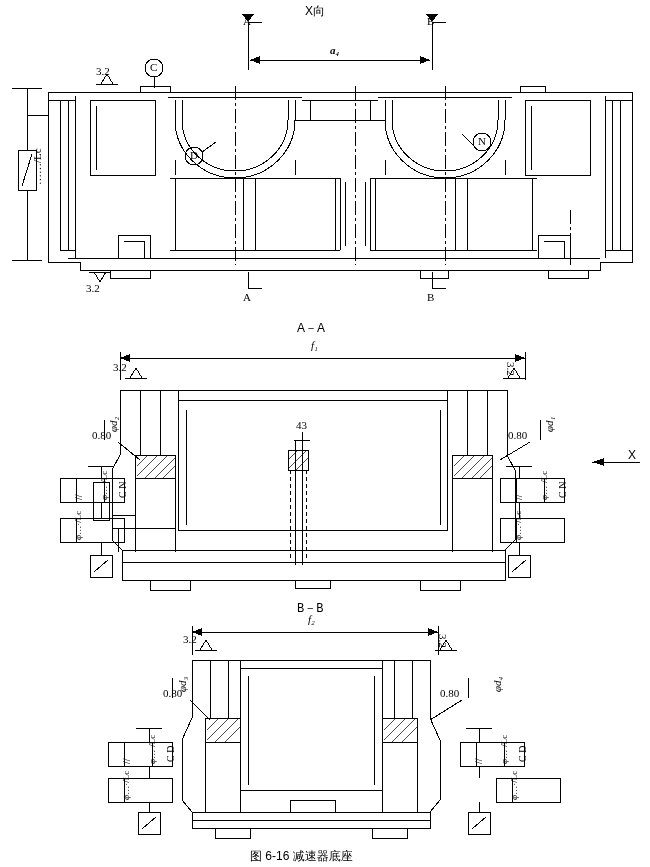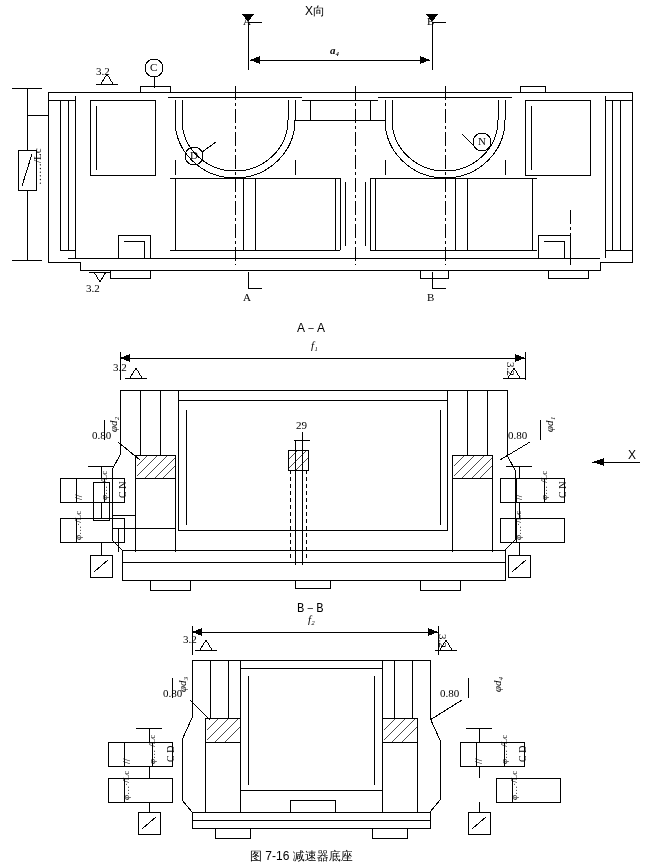--- a/index.html
+++ b/index.html
@@ -366,21 +366,21 @@
 <div class="lbl" style="left:32px;top:185px;transform:rotate(-90deg);transform-origin:left top;">……/Lc</div>
 
 <div class="cap" style="left:297px;top:320px;">A－A</div>
 <div class="lbl it" style="left:311px;top:340px;text-align:center;">f₁</div>
 <div class="lbl" style="left:113px;top:362px;">3.2</div>
 <div class="lbl" style="left:516px;top:362px;transform:rotate(90deg);transform-origin:left top;">3.2</div>
 <div class="lbl" style="left:92px;top:430px;">0.80</div>
 <div class="lbl" style="left:508px;top:430px;">0.80</div>
 <div class="lbl it" style="left:108px;top:432px;transform:rotate(-90deg);transform-origin:left top;">φd₂</div>
 <div class="lbl it" style="left:544px;top:432px;transform:rotate(-90deg);transform-origin:left top;">φd₁</div>
-<div class="lbl" style="left:296px;top:420px;">29</div>
+<div class="lbl" style="left:296px;top:420px;">43</div>
 <div class="lbl" style="left:74px;top:500px;transform:rotate(-90deg);transform-origin:left top;font-size:10px;">//</div>
 <div class="lbl" style="left:100px;top:500px;transform:rotate(-90deg);transform-origin:left top;font-size:9px;">φ…·/Lc</div>
 <div class="lbl" style="left:118px;top:498px;transform:rotate(-90deg);transform-origin:left top;font-size:10px;">C  N</div>
 <div class="lbl" style="left:74px;top:540px;transform:rotate(-90deg);transform-origin:left top;font-size:9px;">φ…·/Lc</div>
 <div class="lbl" style="left:514px;top:500px;transform:rotate(-90deg);transform-origin:left top;font-size:10px;">//</div>
 <div class="lbl" style="left:540px;top:500px;transform:rotate(-90deg);transform-origin:left top;font-size:9px;">φ…·/Lc</div>
 <div class="lbl" style="left:558px;top:498px;transform:rotate(-90deg);transform-origin:left top;font-size:10px;">C  N</div>
 <div class="lbl" style="left:514px;top:540px;transform:rotate(-90deg);transform-origin:left top;font-size:9px;">φ…·/Lc</div>
 <div class="cap" style="left:628px;top:448px;">X</div>
 
@@ -394,15 +394,15 @@
 <div class="lbl it" style="left:492px;top:692px;transform:rotate(-90deg);transform-origin:left top;">φd₄</div>
 <div class="lbl" style="left:122px;top:764px;transform:rotate(-90deg);transform-origin:left top;font-size:10px;">//</div>
 <div class="lbl" style="left:148px;top:764px;transform:rotate(-90deg);transform-origin:left top;font-size:9px;">φ…·/Lc</div>
 <div class="lbl" style="left:166px;top:762px;transform:rotate(-90deg);transform-origin:left top;font-size:10px;">C  D</div>
 <div class="lbl" style="left:122px;top:800px;transform:rotate(-90deg);transform-origin:left top;font-size:9px;">φ…·/Lc</div>
 <div class="lbl" style="left:474px;top:764px;transform:rotate(-90deg);transform-origin:left top;font-size:10px;">//</div>
 <div class="lbl" style="left:500px;top:764px;transform:rotate(-90deg);transform-origin:left top;font-size:9px;">φ…·/Lc</div>
 <div class="lbl" style="left:518px;top:762px;transform:rotate(-90deg);transform-origin:left top;font-size:10px;">C  D</div>
 <div class="lbl" style="left:510px;top:800px;transform:rotate(-90deg);transform-origin:left top;font-size:9px;">φ…·/Lc</div>
 
-<div class="cap" style="left:250px;top:848px;">图 7-16  减速器底座</div>
+<div class="cap" style="left:250px;top:848px;">图 6-16  减速器底座</div>
 
 </div>
 
 </body></html>

